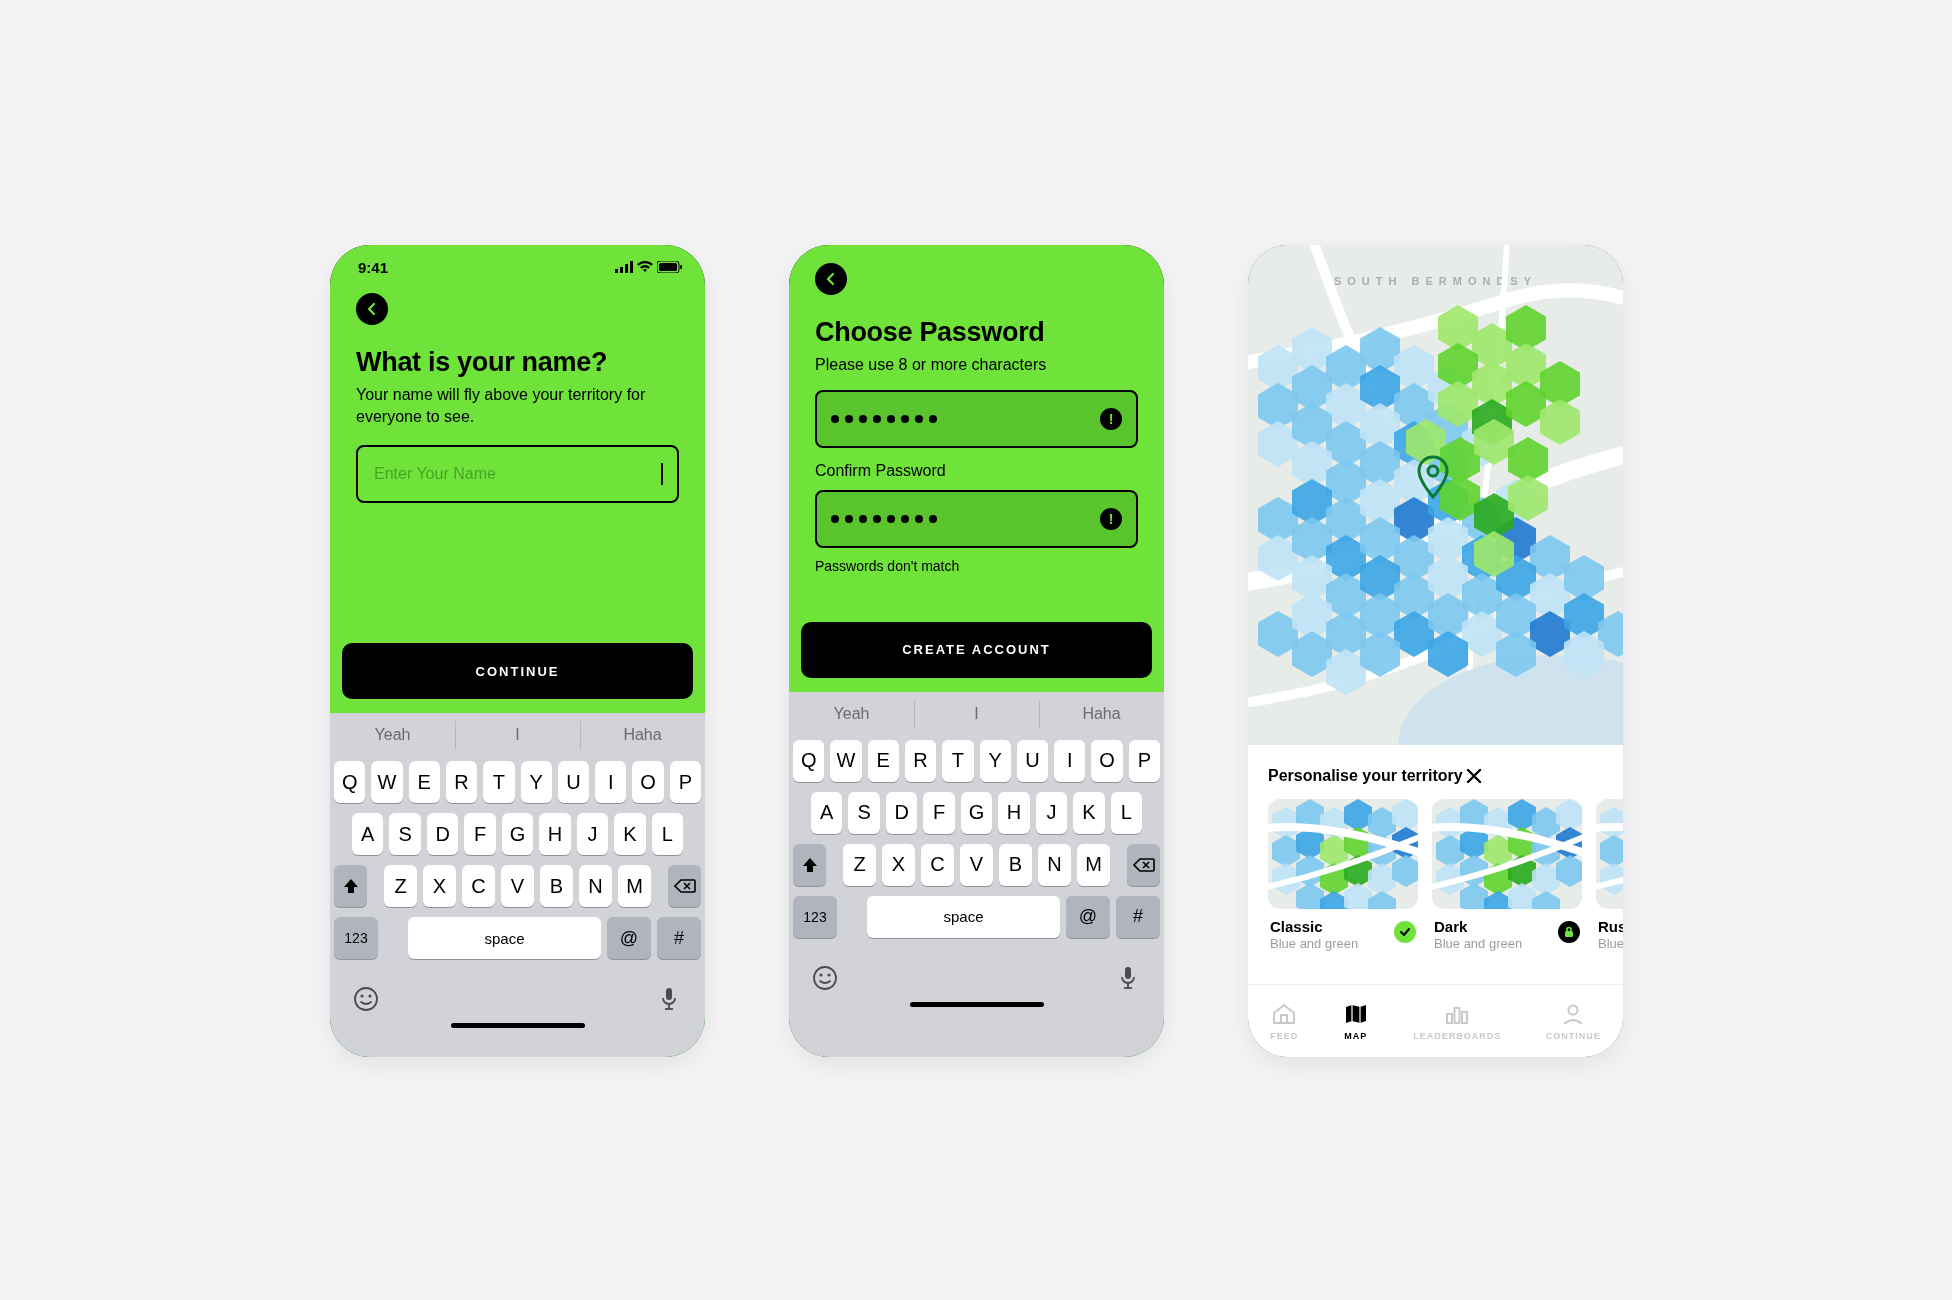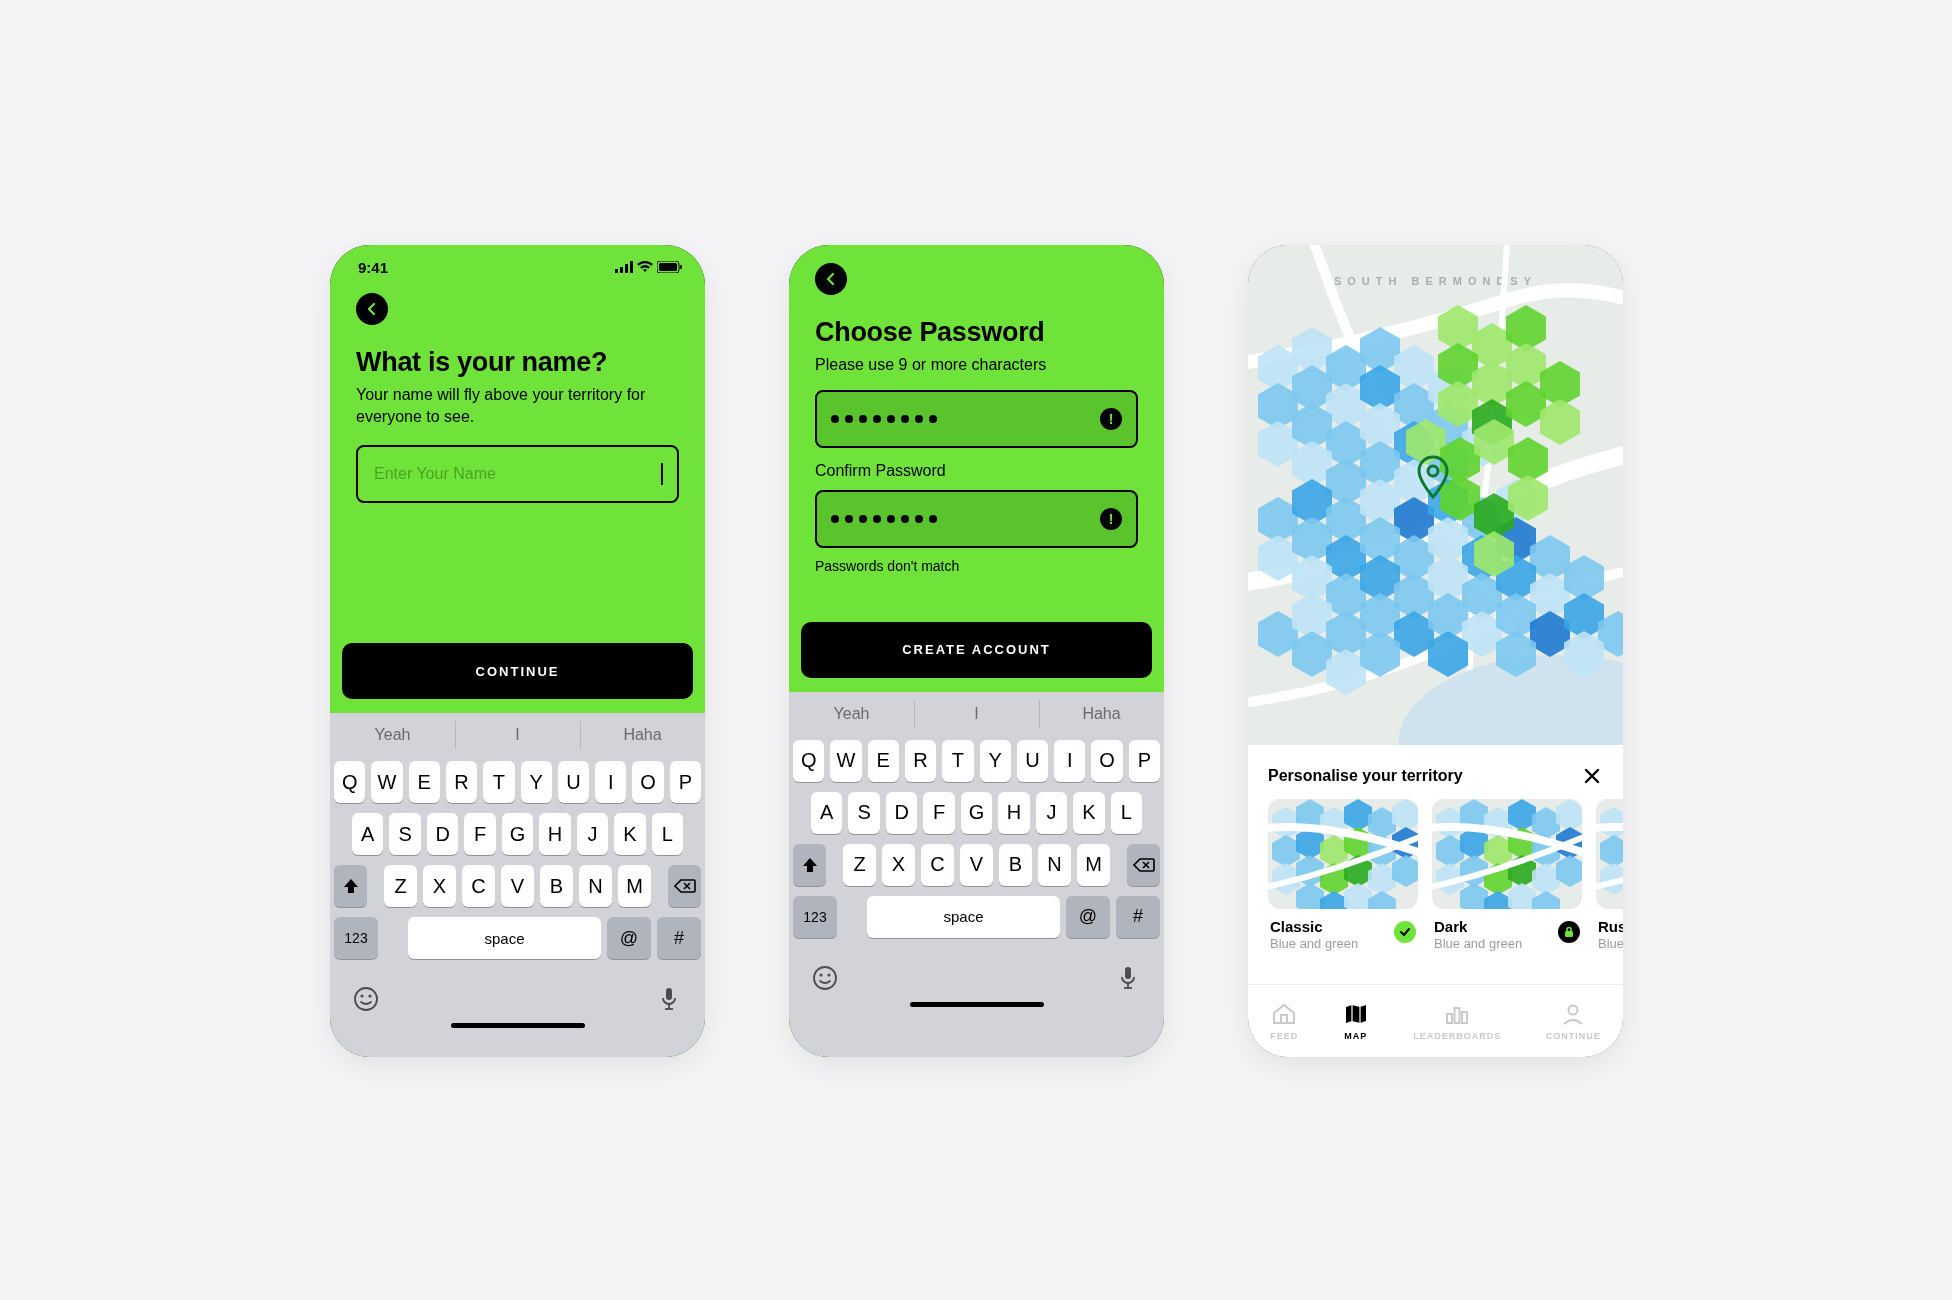--- a/index.html
+++ b/index.html
@@ -174,21 +174,21 @@
   .roads{position:absolute;inset:0;}
   .hexlayer{position:absolute;inset:0;}
   .pin{position:absolute;left:168px;top:210px;}
 
   .sheet{
     background:#fff;border-top-left-radius:0;border-top-right-radius:0;
     flex:1;display:flex;flex-direction:column;
     box-shadow: 0 -2px 6px rgba(0,0,0,.04);
   }
   .sheet-head{
-    display:flex;align-items:center;justify-content:space-between;
+    display:flex;align-items:center;
     padding:20px 20px 12px 20px;
   }
   .sheet-title{font-size:16px;font-weight:700;color:#000;}
   .close-btn{width:22px;height:22px;display:flex;align-items:center;justify-content:center;cursor:pointer;}
   .theme-row{display:flex;gap:14px;padding:0 0 0 20px;overflow:hidden;}
   .tcard{
     width:150px;flex:0 0 150px;
     display:flex;flex-direction:column;
   }
   .tcard.peek{width:50px;flex:0 0 50px;}
@@ -365,21 +365,21 @@
 <div class="phone" style="left:789px;top:245px;">
   <div class="phone-inner">
     <div style="height:18px"></div>
     <div class="content" style="padding-top:0">
       <div class="back-btn">
         <svg width="14" height="14" viewBox="0 0 14 14">
               <path d="M9 2 L4 7 L9 12" stroke="#6fe33a" stroke-width="2.2" fill="none" stroke-linecap="round" stroke-linejoin="round"></path>
             </svg>
       </div>
       <h1 class="title">Choose Password</h1>
-      <p class="subtitle" style="margin-bottom:14px">Please use 9 or more characters</p>
+      <p class="subtitle" style="margin-bottom:14px">Please use 8 or more characters</p>
 
       <div class="field filled">
         <span class="dots" id="pw-dots">
               <span></span>
               <span></span>
               <span></span>
               <span></span>
               <span></span>
               <span></span>
               <span></span>

